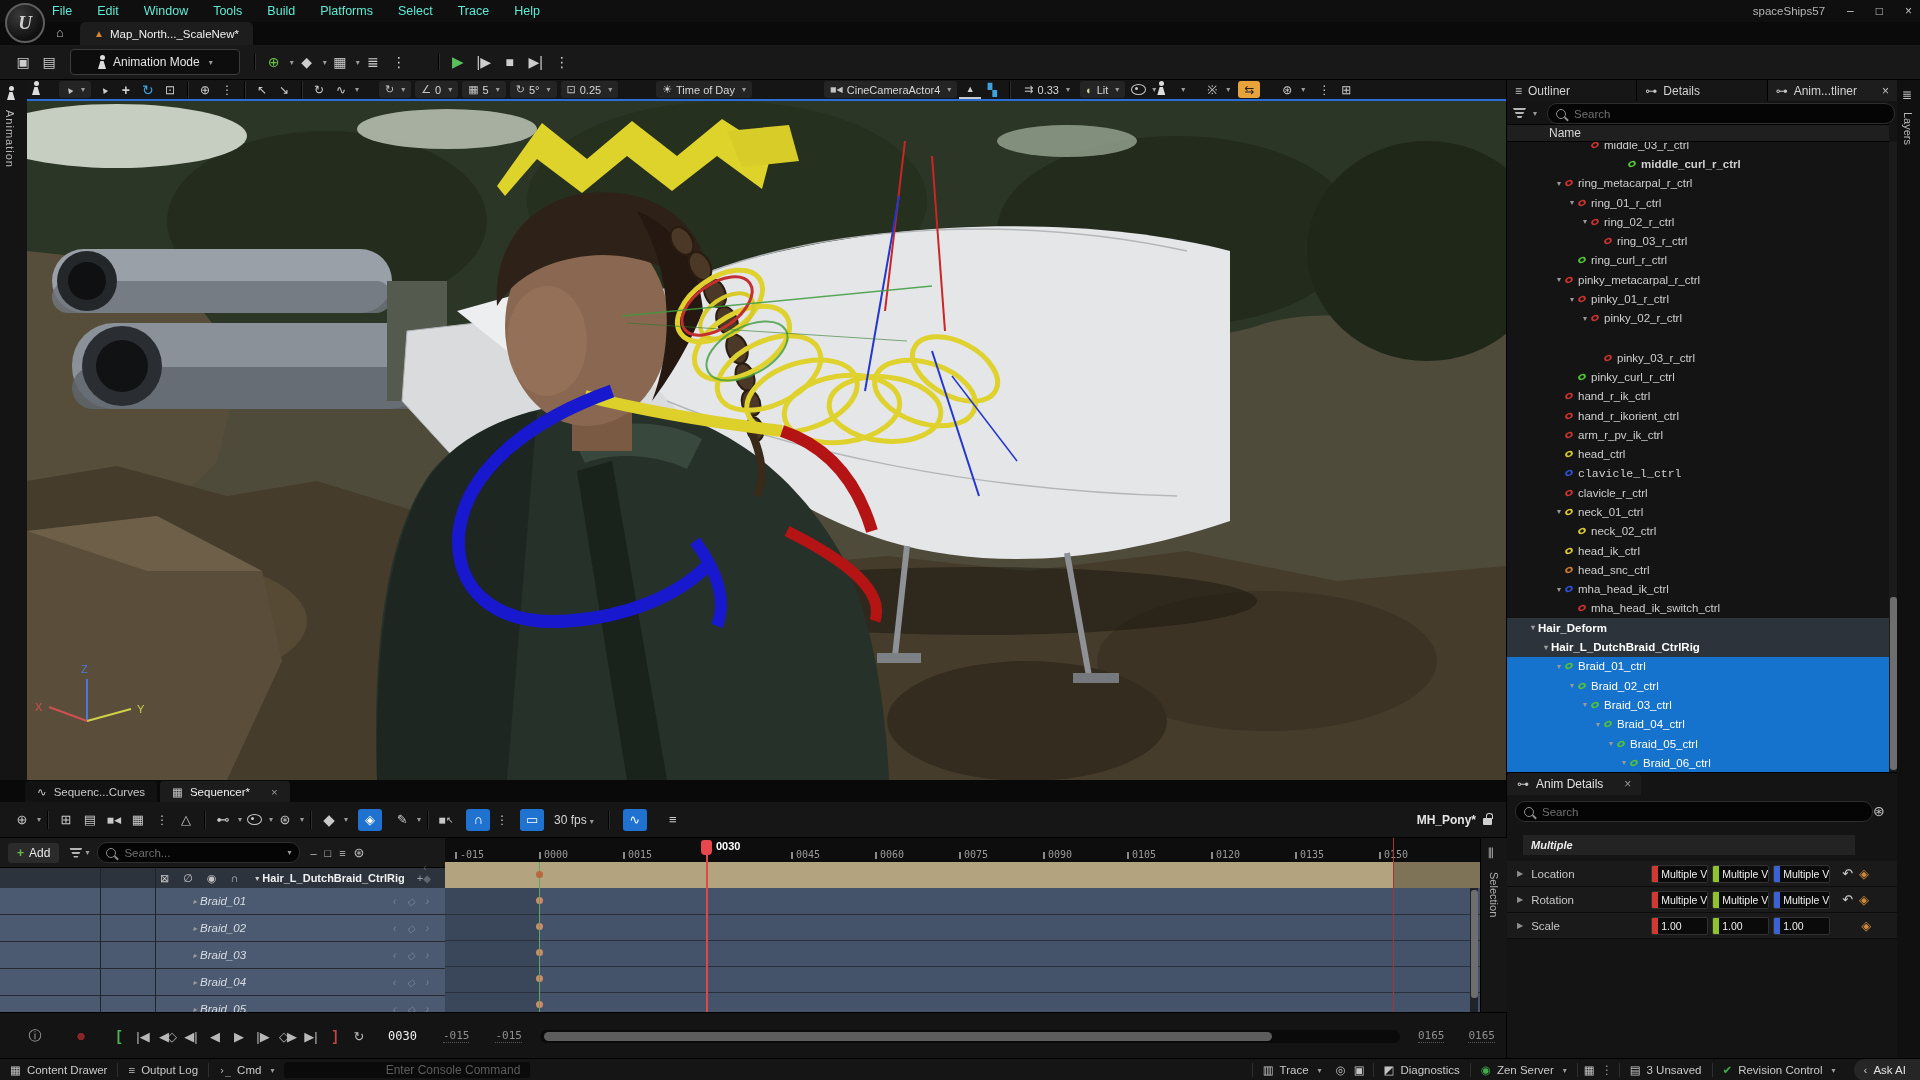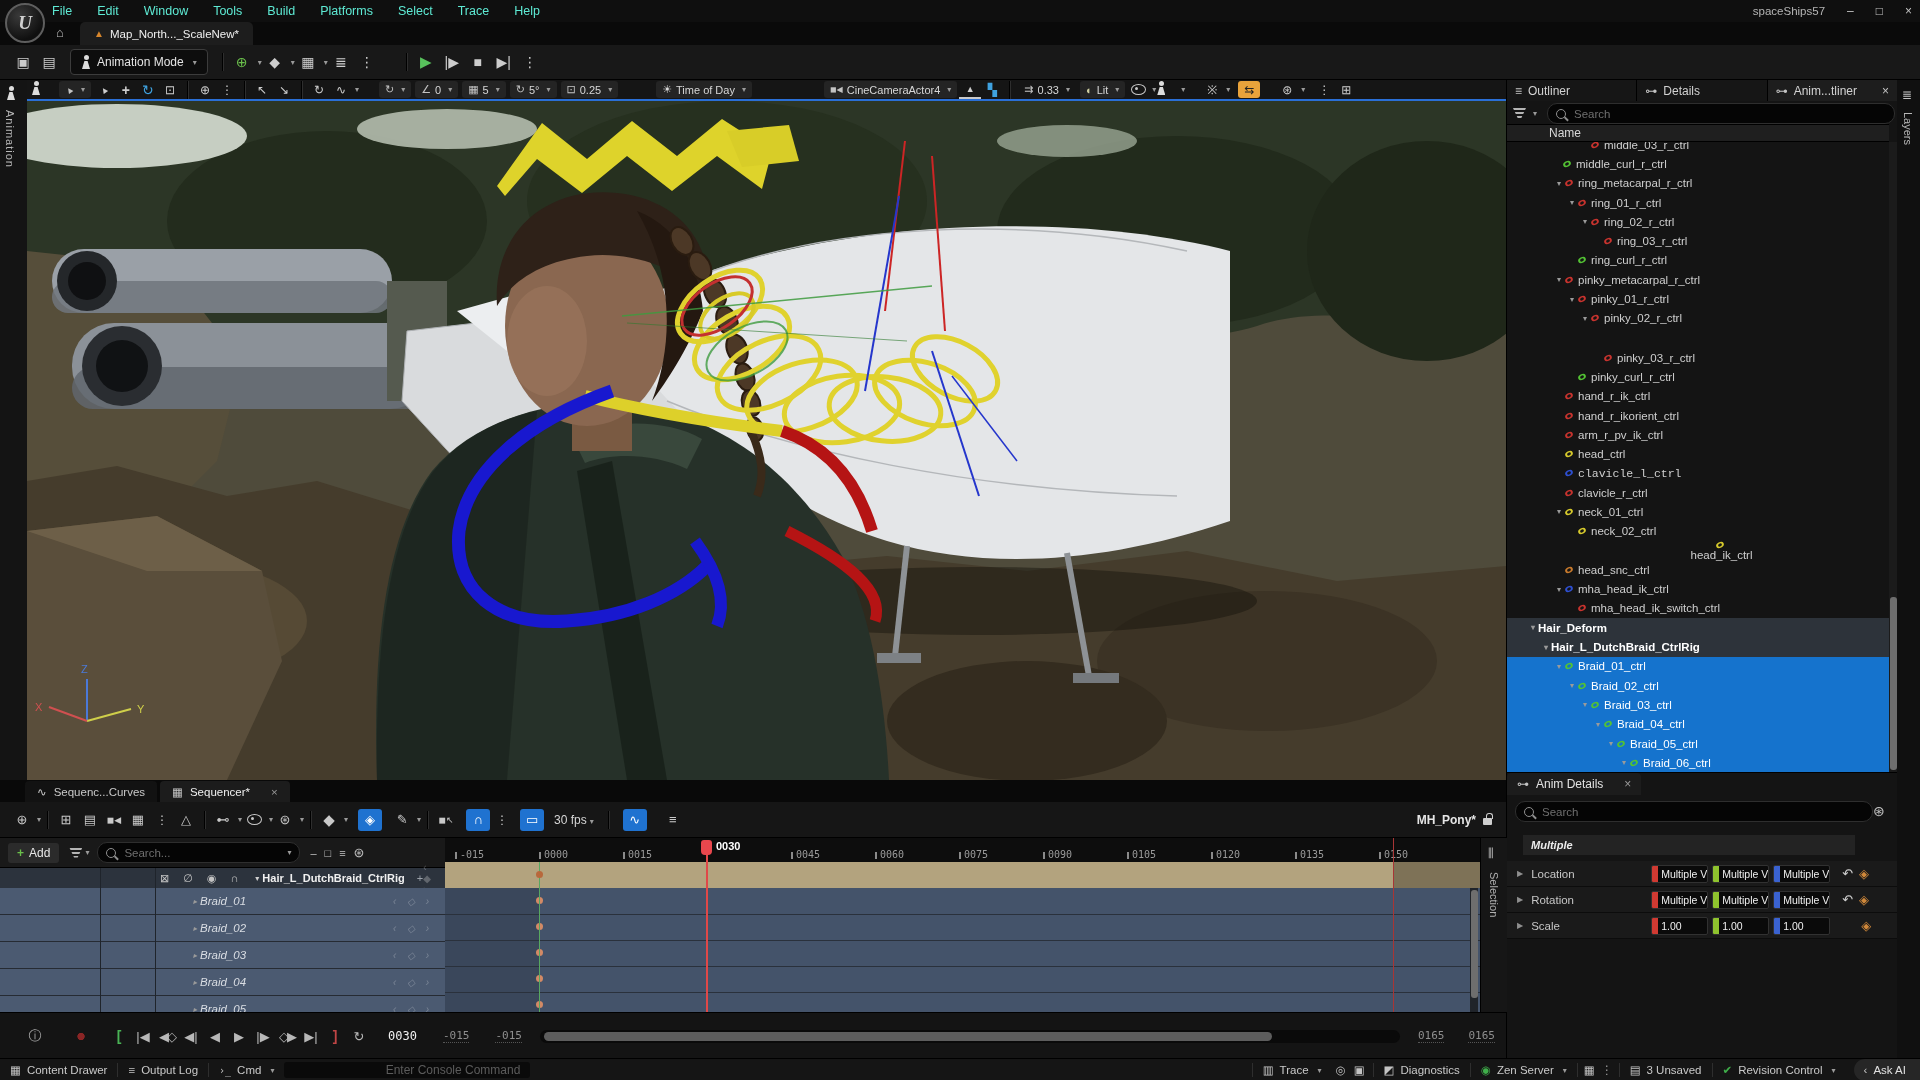--- a/index.html
+++ b/index.html
@@ -14,21 +14,21 @@
   .menubar{left:0;top:0;width:1920px;height:22px;background:#0f0f0f;}
   .menu-items{position:absolute;left:52px;top:0;height:22px;display:flex;gap:25px;align-items:center;color:#5eead4;font-size:12.5px;}
   .menu-item{cursor:default;}
   .win-right{position:absolute;right:8px;top:0;height:22px;display:flex;gap:22px;align-items:center;color:#b9b9b9;}
   .tabbar{left:0;top:22px;width:1920px;height:23px;background:#0a0a0a;}
   .logo{left:5px;top:3px;width:36px;height:36px;border-radius:50%;background:radial-gradient(circle at 35% 30%,#3a3a3a,#101010 70%);border:2px solid #5e5e5e;display:flex;align-items:center;justify-content:center;color:#cfcfcf;font-family:"Liberation Serif",serif;font-style:italic;font-weight:bold;font-size:19px;}
   .home{position:absolute;left:56px;top:3px;color:#bdbdbd;font-size:13px;}
   .level-tab{position:absolute;left:80px;top:0;height:23px;background:#1d1d1d;border-radius:5px 5px 0 0;display:flex;align-items:center;gap:6px;padding:0 14px;color:#efefef;font-size:11.5px;}
   .main-toolbar{left:0;top:45px;width:1920px;height:35px;background:#181818;border-bottom:1px solid #000;display:flex;align-items:center;padding-left:10px;box-sizing:border-box;}
   .tb-icon{width:26px;height:24px;display:flex;align-items:center;justify-content:center;font-size:14px;color:#cdcdcd;}
-  .mode-pill{display:flex;align-items:center;gap:6px;background:#0d0d0d;border:1px solid #3c3c3c;border-radius:4px;height:24px;padding:0 10px;margin:14px 8px;color:#e4e4e4;font-size:12px;}
+  .mode-pill{display:flex;align-items:center;gap:6px;background:#0d0d0d;border:1px solid #3c3c3c;border-radius:4px;height:24px;padding:0 26px;margin:14px 8px;color:#e4e4e4;font-size:12px;}
   .person{width:10px;height:14px;position:relative;display:inline-block;}
   .person::before{content:"";position:absolute;top:0;left:3px;width:5px;height:5px;border-radius:50%;background:#ddd;}
   .person::after{content:"";position:absolute;top:6px;left:1px;width:8px;height:8px;background:#ddd;clip-path:polygon(30% 0,70% 0,100% 100%,0 100%);}
   
   .vp-toolbar{left:27px;top:80px;width:1479px;height:21px;background:#151515;display:flex;align-items:center;font-size:11px;border-bottom:2px solid #2a6fd6;box-sizing:border-box;}
   .vp-ic{min-width:20px;height:17px;display:flex;align-items:center;justify-content:center;font-size:12px;color:#cdcdcd;padding:0 1px;}
   .vp-pill{display:flex;align-items:center;gap:4px;background:#242424;border-radius:3px;height:17px;padding:0 6px;margin:0 2px;color:#d6d6d6;}
   .vp-btn-active{background:#e9a33b;color:#222;border-radius:3px;}
   .blue{color:#3fa2e0;}
   .left-strip{left:0;top:80px;width:27px;height:700px;background:#141414;border-right:1px solid #000;}
@@ -377,21 +377,21 @@
     </div>
     <div class="name-hdr">
       <span>Name</span>
     </div>
     <div class="tree" id="outliner-tree">
         <div class="tree-row" style="margin-top: -7px; padding-left: 73px;">
           <span class="tree-arrow"></span>
           <span class="tree-ring" style="border-color: rgb(200, 51, 46);"></span>
           <span>middle_03_r_ctrl</span>
         </div>
-        <div class="tree-row" style="padding-left: 45px;">
+        <div class="tree-row" style="padding-left: 110px; font-weight: bold;">
           <span class="tree-arrow"></span>
           <span class="tree-ring" style="border-color: rgb(83, 194, 52);"></span>
           <span>middle_curl_r_ctrl</span>
         </div>
         <div class="tree-row" style="padding-left: 47px;">
           <span class="tree-arrow">▾</span>
           <span class="tree-ring" style="border-color: rgb(200, 51, 46);"></span>
           <span>ring_metacarpal_r_ctrl</span>
         </div>
         <div class="tree-row" style="padding-left: 60px;">
@@ -472,21 +472,21 @@
         <div class="tree-row" style="padding-left: 47px;">
           <span class="tree-arrow">▾</span>
           <span class="tree-ring" style="border-color: rgb(214, 201, 44);"></span>
           <span>neck_01_ctrl</span>
         </div>
         <div class="tree-row" style="padding-left: 60px;">
           <span class="tree-arrow"></span>
           <span class="tree-ring" style="border-color: rgb(214, 201, 44);"></span>
           <span>neck_02_ctrl</span>
         </div>
-        <div class="tree-row" style="padding-left: 47px; flex-direction: column;">
+        <div class="tree-row" style="padding-left: 47px;">
           <span class="tree-arrow"></span>
           <span class="tree-ring" style="border-color: rgb(214, 201, 44);"></span>
           <span>head_ik_ctrl</span>
         </div>
         <div class="tree-row" style="padding-left: 47px;">
           <span class="tree-arrow"></span>
           <span class="tree-ring" style="border-color: rgb(200, 122, 44);"></span>
           <span>head_snc_ctrl</span>
         </div>
         <div class="tree-row" style="padding-left: 47px;">

